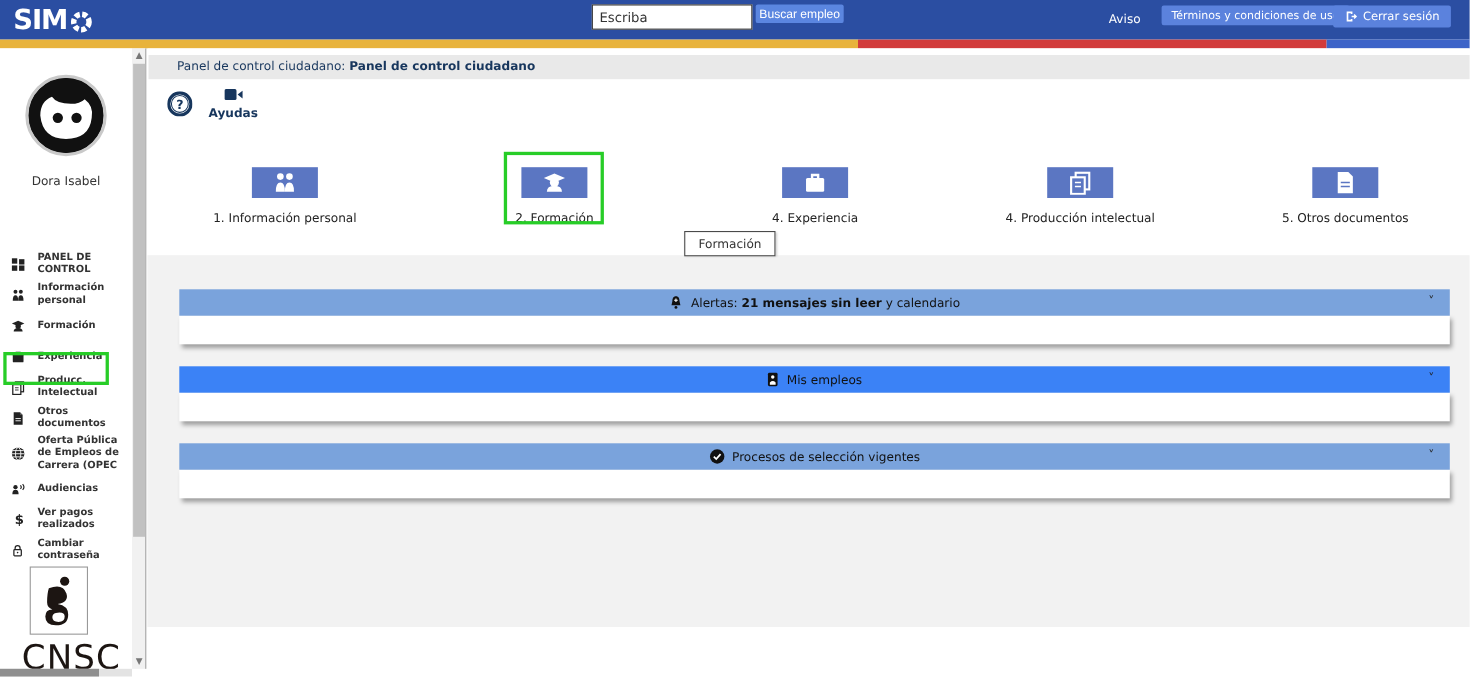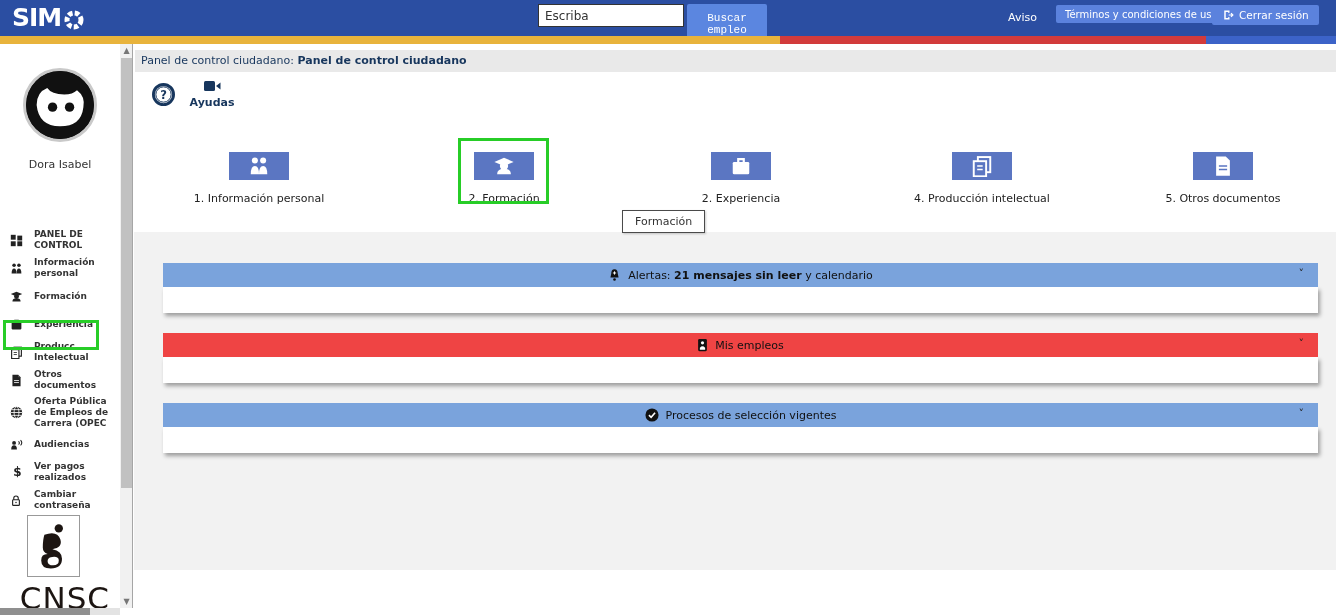--- a/index.html
+++ b/index.html
@@ -7,23 +7,23 @@
     font-family:"DejaVu Sans","Liberation Sans",sans-serif; background:#fff; }
 
   
   .topbar { position:absolute; left:0; top:0; width:1336px; height:36px; background:#2b4ea2;padding-left:28px; }
   .logo { position:absolute; left:12px; top:3px; color:#fff; font-size:25px; font-weight:bold;
     letter-spacing:-1px; display:flex; align-items:center; }
   .logo svg { margin-left:1px; margin-top:2px; }
   .search-input { position:absolute; left:538px; top:4px; width:146px; height:23px;
     border:1px solid #333; background:#fff; font-size:12px; padding:2px 6px; color:#333;
     font-family:"DejaVu Sans",sans-serif; }
-  .search-btn { position:absolute; left:687px; top:4px; height:40px; width:80px;
+  .search-btn { position:absolute; left:687px; top:4px; height:17px; width:80px;
     background:#5b86e0; color:#fff; border:none; font-size:11px; border-radius:2px;
-    font-family:Liberation Mono, monospace; cursor:pointer; }
+    font-family:Liberation Sans, sans-serif; cursor:pointer; }
   .aviso { position:absolute; left:1008px; top:11px; color:#fff; font-size:11px; }
   .terms-btn { position:absolute; left:1056px; top:5px; height:18px; padding:0 9px;
     background:#5b82dd; color:#fff; border:none; font-size:10px; border-radius:2px;
     font-family:"DejaVu Sans",sans-serif; cursor:pointer; }
   .logout-btn { position:absolute; left:1212px; top:5px; height:20px; padding:0 10px;
     background:#5b82dd; color:#fff; border:none; font-size:10.5px; border-radius:2px;
     display:flex; align-items:center; gap:5px; font-family:"DejaVu Sans",sans-serif; cursor:pointer; }
 
   
   .stripe { position:absolute; top:36px; height:8px; }
@@ -55,21 +55,21 @@
     border-right:1px solid #a6a6a6; }
   .vscroll .arr { position:absolute; left:0; width:13px; height:13px; color:#777; font-size:8px;
     text-align:center; line-height:13px; }
   .vscroll .thumb { position:absolute; left:1px; top:14px; width:11px; height:430px; background:#c1c1c1; }
   .hscroll { position:absolute; left:0; top:608px; width:120px; height:7px; background:#e3e3e3; }
   .hscroll .thumb { position:absolute; left:0; top:0; width:90px; height:7px; background:#8f8f8f; }
 
   
   .main { position:absolute; left:134px; top:44px; width:1202px; height:571px; background:#fff; }
   .breadcrumb { position:absolute; left:1px; top:6px; width:1201px; height:22px; background:#e9e9e9;
-    font-size:11px; color:#17365d; line-height:22px; padding-left:6px; }
+    font-size:11px; color:#17365d; line-height:22px; padding-left:26px; }
   .breadcrumb b { font-weight:bold; }
 
   .help-q { position:absolute; left:18px; top:39px; width:23px; height:23px; cursor:pointer; }
   .ayudas { position:absolute; left:52px; top:36px; width:52px; text-align:center; cursor:pointer; }
   .ayudas .cam { height:14px; }
   .ayudas .lbl { font-size:11px; font-weight:bold; color:#17365d; margin-top:2px; }
 
   .steps { position:absolute; left:0; top:108px; width:1202px; height:90px; }
   .step { position:absolute; width:180px; margin-left:-90px; text-align:center; cursor:pointer; }
   .step .tile { width:60px; height:28px; background:#5b76c2; margin:0 auto;
@@ -80,21 +80,21 @@
 
   .tooltip { position:absolute; left:488px; top:166px; background:#fff; border:1px solid #4a4a4a;
     padding:4px 12px; font-size:11px; color:#333; z-index:6; box-shadow:1px 1px 2px rgba(0,0,0,.2); }
 
   .gray-zone { position:absolute; left:0; top:188px; width:1202px; height:338px; background:#f2f2f2; }
   .acc-wrap { position:absolute; left:29px; top:11px; width:1155px;margin-top:20px; }
   .accordion { margin-bottom:20px; }
   .acc-head { height:24px; display:flex; align-items:center; justify-content:center;
     position:relative; cursor:pointer; }
   .acc-head.blue { background:#7aa3dc; }
-  .acc-head.red { background:#ef4444; }
+  .acc-head.red { background:#3b82f6; }
   .acc-head .atext { font-size:11px; color:#111; margin-left:7px; }
   .acc-head .atext b { font-weight:bold; }
   .acc-head .chev { position:absolute; right:14px; top:4px; font-size:11px; color:#222; cursor:pointer; }
   .acc-body { height:26px; background:#fff; box-shadow:2px 3px 4px rgba(0,0,0,0.35); }
 
   svg { display:block; }
 </style>
 </head>
 <body>
 
@@ -294,21 +294,21 @@
       </div>
       <div class="slabel">2. Formación</div>
     </div>
     <div class="step" style="left:607px;">
       <div class="tile">
         <svg width="22" height="22" viewBox="0 0 16 16">
             <path d="M6 5 V3 h4 v2" stroke="#fff" stroke-width="1.6" fill="none"></path>
             <rect x="2" y="5" width="12" height="9" rx="1" fill="#fff"></rect>
           </svg>
       </div>
-      <div class="slabel">2. Experiencia</div>
+      <div class="slabel">4. Experiencia</div>
     </div>
     <div class="step" style="left:848px;">
       <div class="tile">
         <svg width="22" height="22" viewBox="0 0 16 16">
             <rect x="5" y="1.5" width="9" height="11" fill="none" stroke="#fff" stroke-width="1.4"></rect>
             <rect x="2" y="4.5" width="9" height="11" fill="#5b76c2" stroke="#fff" stroke-width="1.4"></rect>
             <path d="M4.5 8 h4 M4.5 10.5 h4" stroke="#fff" stroke-width="1"></path>
           </svg>
       </div>
       <div class="slabel">4. Producción intelectual</div>

